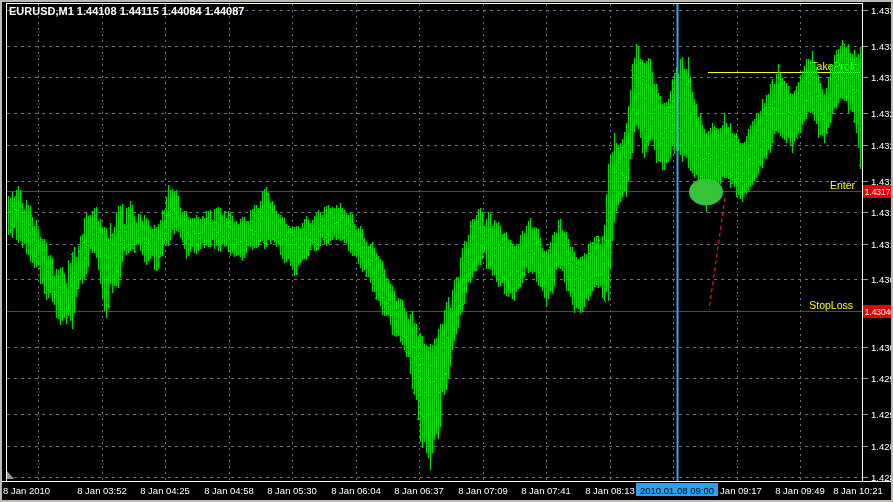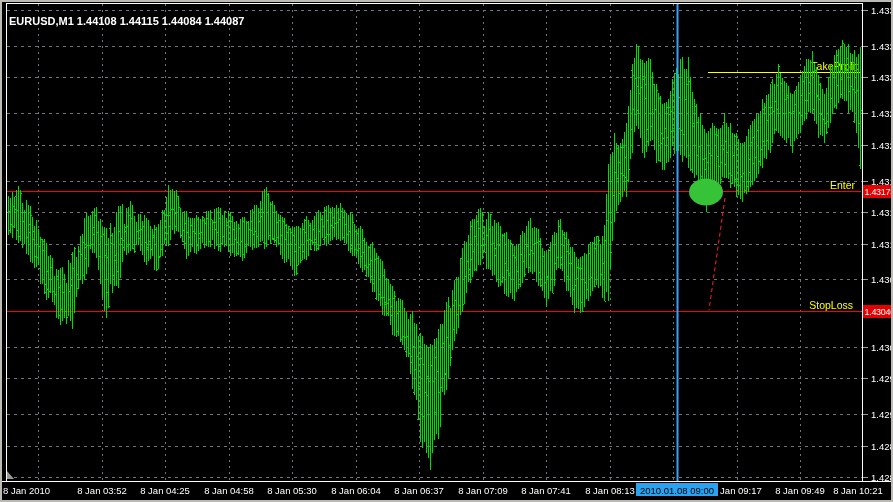--- a/index.html
+++ b/index.html
@@ -7,21 +7,21 @@
     position:relative;width:893px;height:502px;background:#000;
     font-family:"Liberation Sans",sans-serif;overflow:hidden;
   }
   .winborder{position:absolute;background:#bdbab2;z-index:40;}
   .wb-top{left:0;top:0;width:893px;height:2px;}
   .wb-left{left:0;top:0;width:2px;height:502px;}
   .wb-right{right:0;top:0;width:2px;height:502px;}
   .wb-bottom{left:0;bottom:0;width:893px;height:2px;}
   svg{position:absolute;left:0;top:0;}
   .title{
-    position:absolute;left:9px;top:15px;color:#fff;font-size:11px;font-weight:700;
+    position:absolute;left:9px;top:5px;color:#fff;font-size:11px;font-weight:700;
     letter-spacing:0px;z-index:10;white-space:nowrap;
   }
 </style>
 </head>
 <body>
 
 <div class="win">
   <svg id="chart-svg" width="893" height="502">
       <defs>
         <clipPath id="plotclip">

